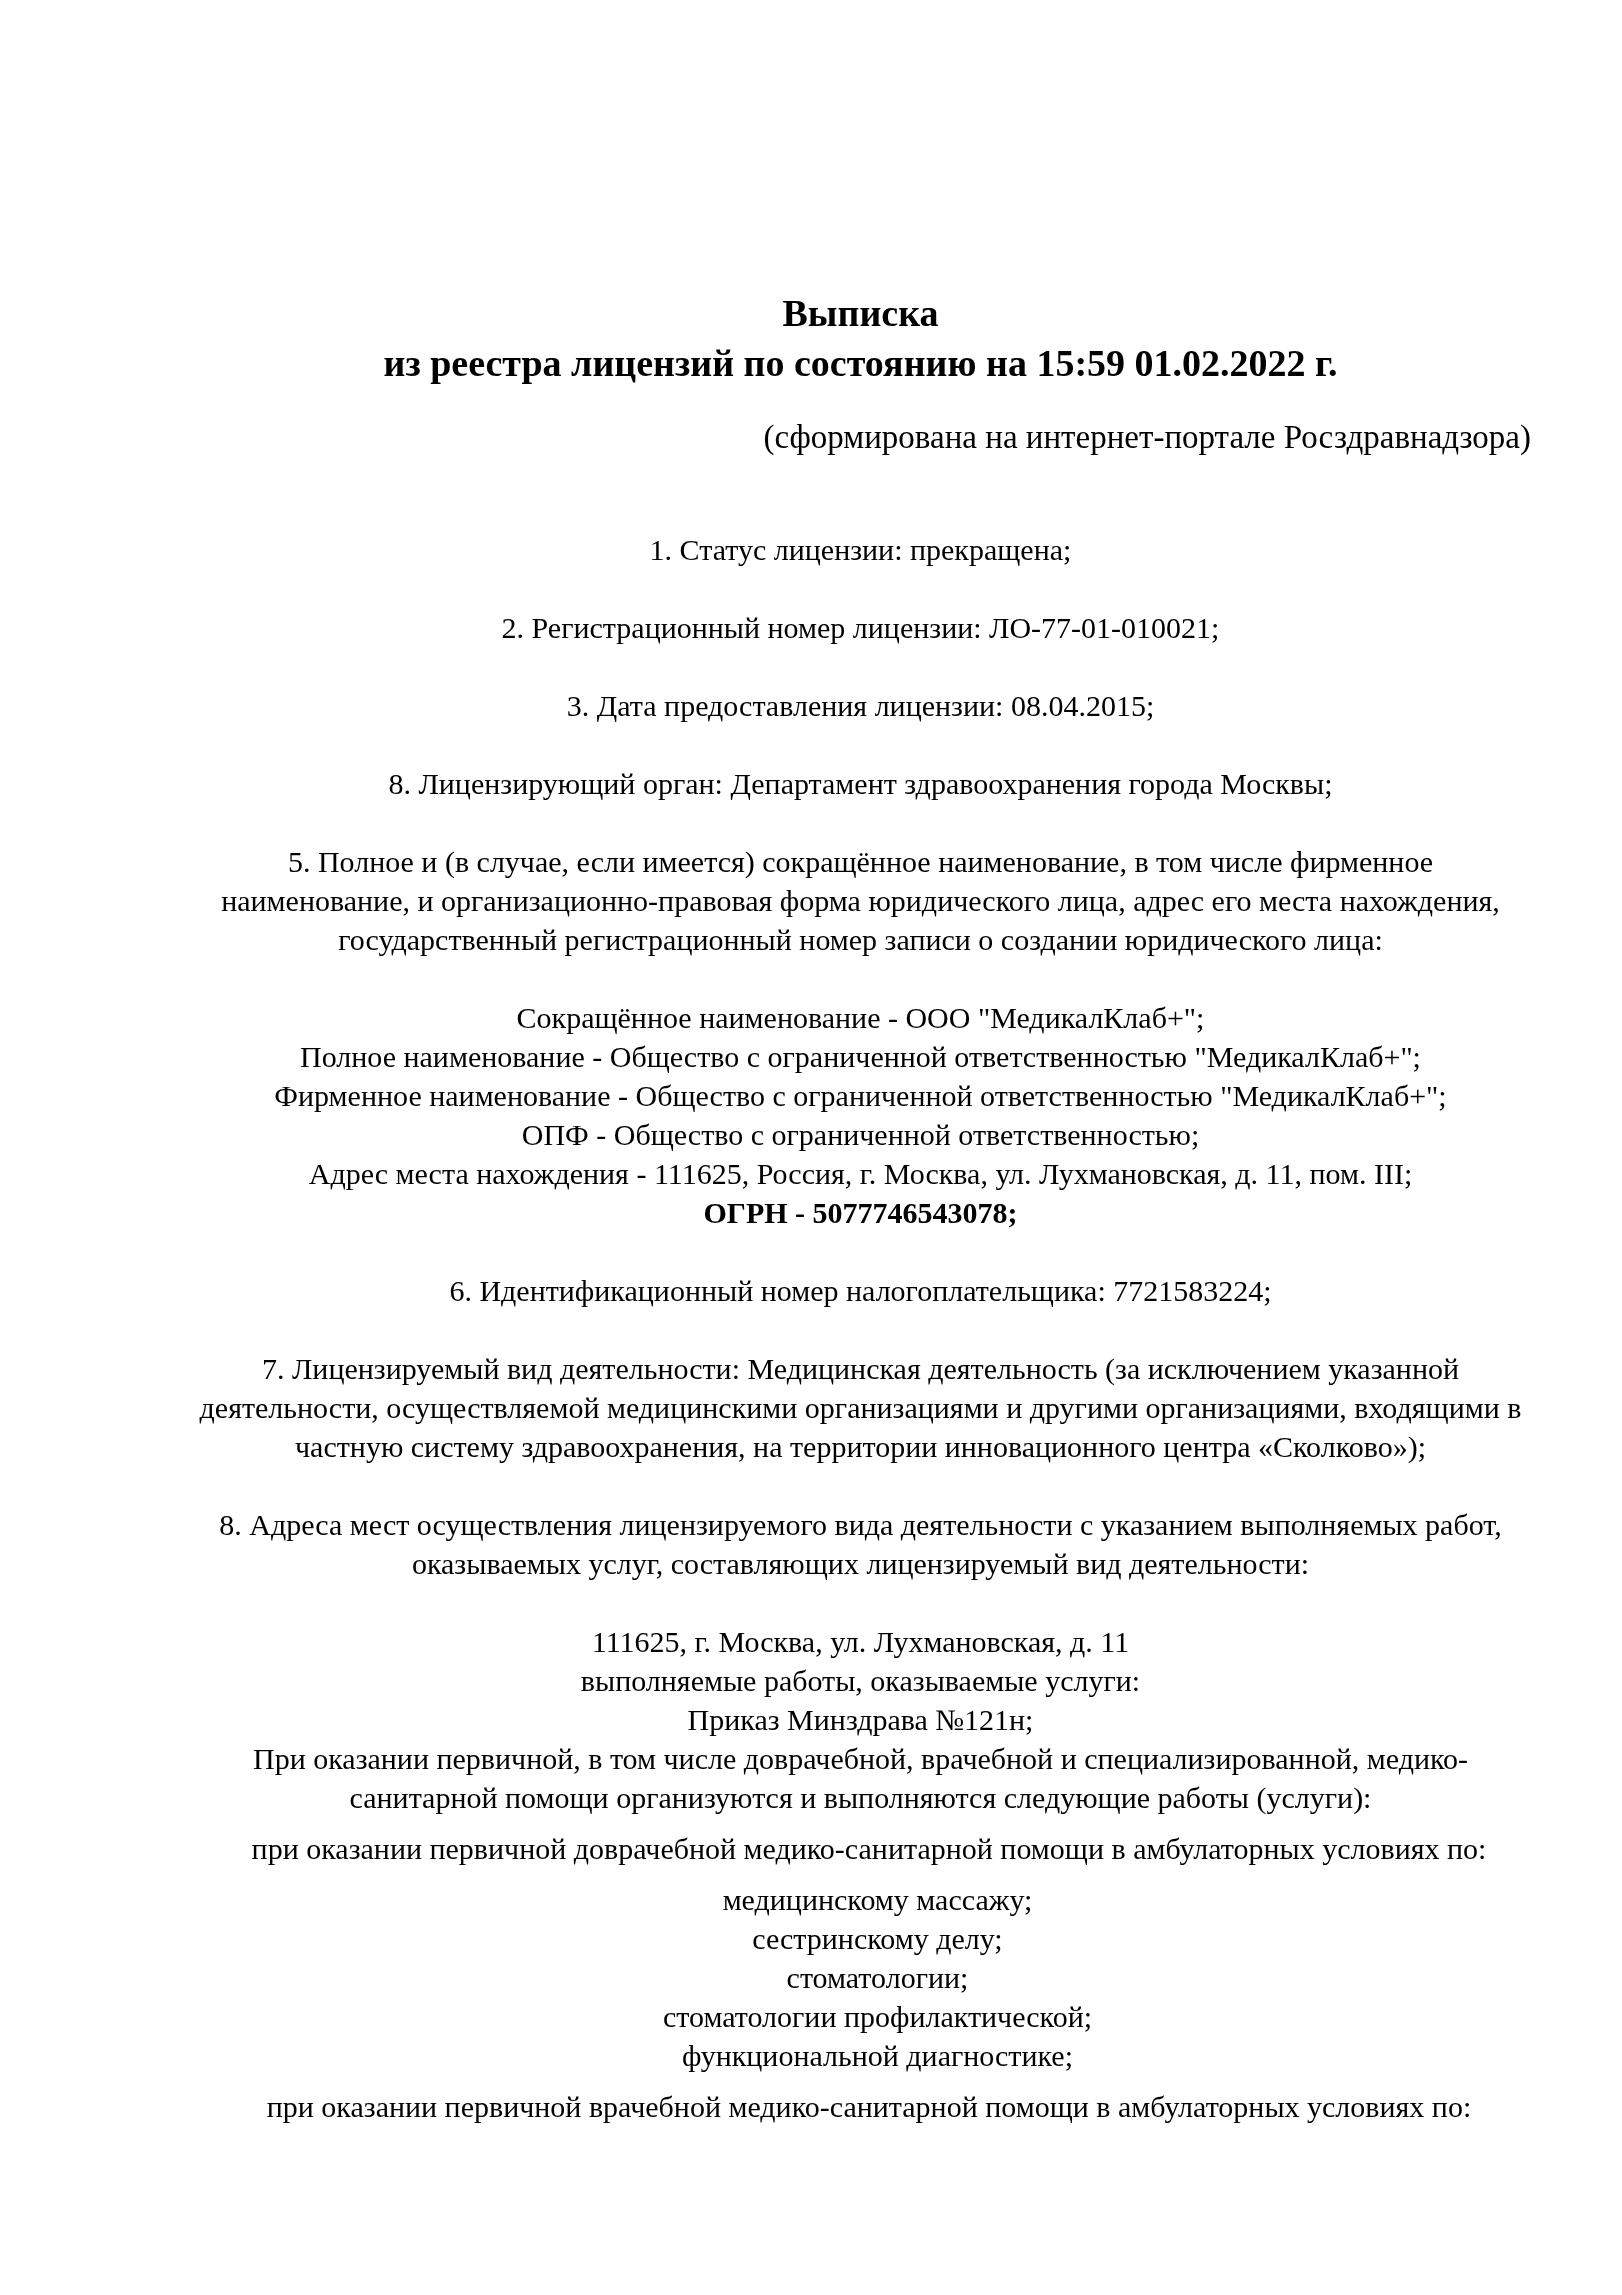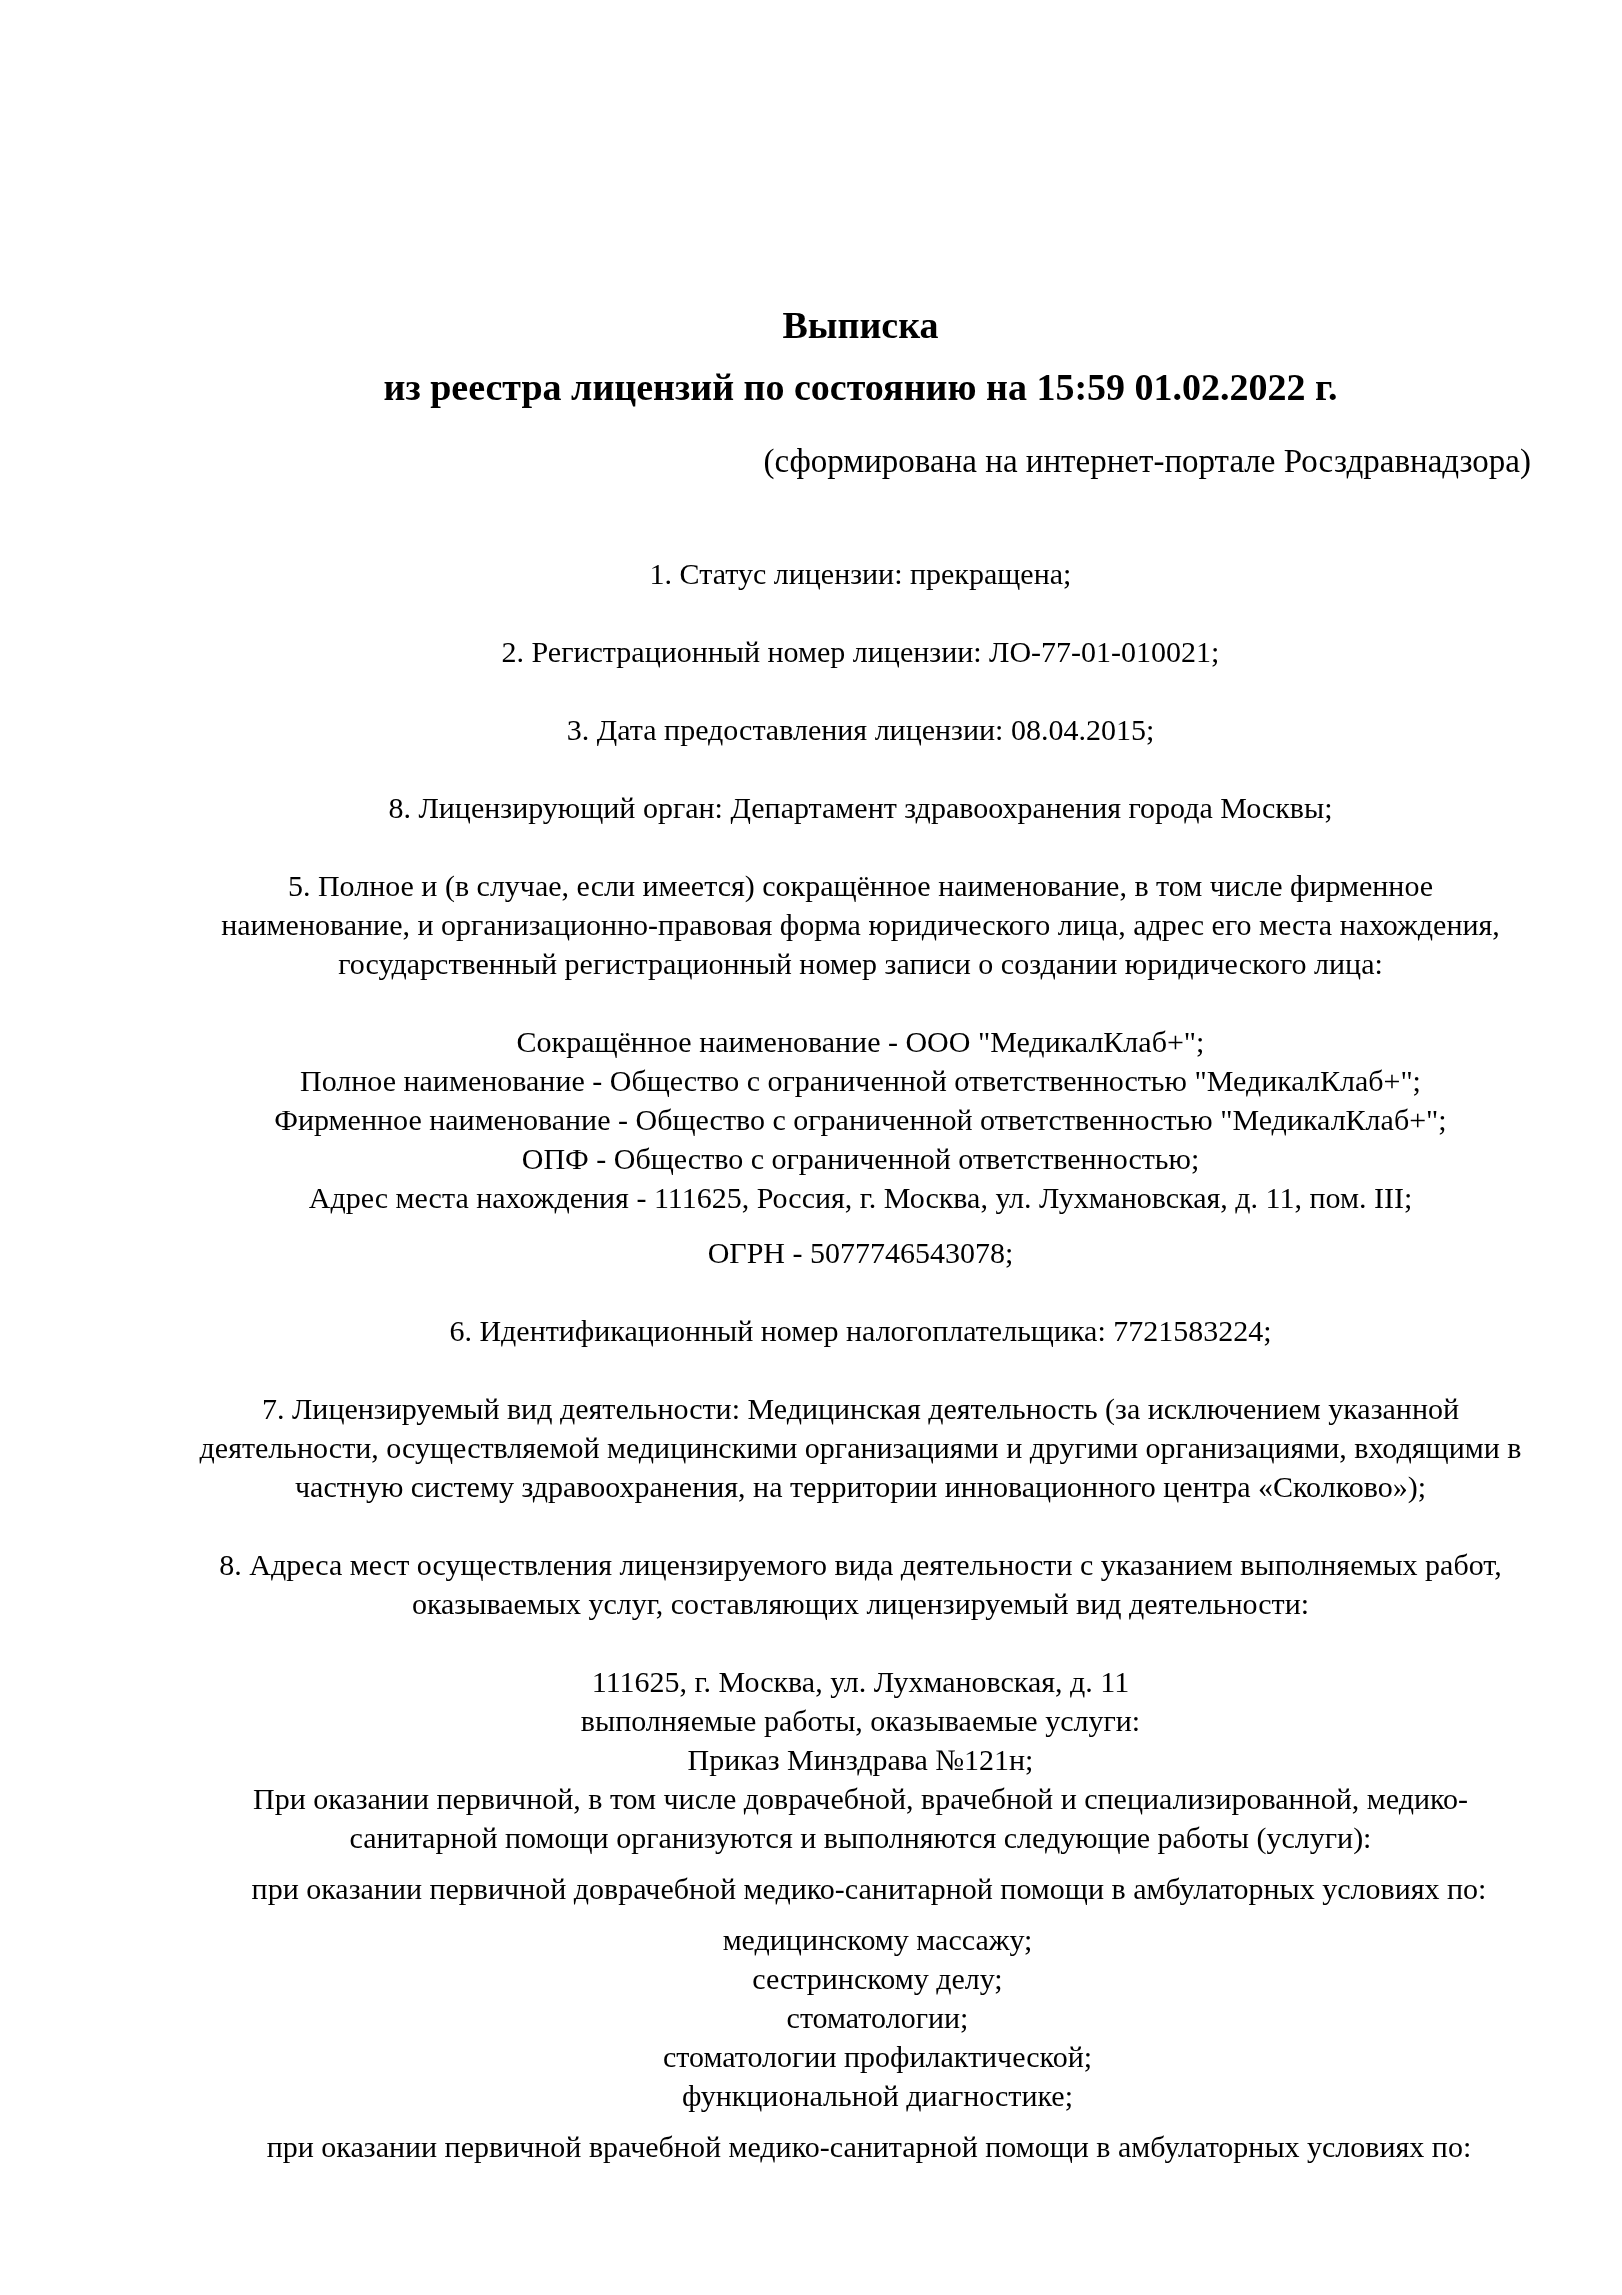--- a/index.html
+++ b/index.html
@@ -16,37 +16,37 @@
     font-family: "Liberation Serif", serif;
     box-sizing: border-box;
     padding: 288px 91px 0 190px;
     overflow: hidden;
   }
   .title-line {
     font-size: 38px;
     font-weight: bold;
     line-height: 50px;
     text-align: center;
-    margin: 12px;
+    margin: 0;
   }
   .subtitle {
     font-size: 33px;
     line-height: 33px;
     text-align: right;
     margin-top: 33px;
   }
   .content {
     margin-top: 76px;
     font-size: 30px;
     line-height: 39px;
     text-align: center;
   }
   .t-para        { margin: 0 0 39px 0; }
   .t-line        { margin: 0; }
-  .t-line-end    { margin: 16px 0 39px 0; }
+  .t-line-end    { margin: 0 0 39px 0; font-weight: bold; }
   .t-line-indent1 { margin: 12px; text-indent: 17px; }
   .t-line-indent2 { margin: 0; padding-left: 34px; }
 </style>
 </head>
 <body>
 
 <div class="page">
   <div class="title-line">Выписка</div>
   <div class="title-line">из реестра лицензий по состоянию на 15:59 01.02.2022 г.</div>
   <div class="subtitle">(сформирована на интернет-портале Росздравнадзора)</div>

